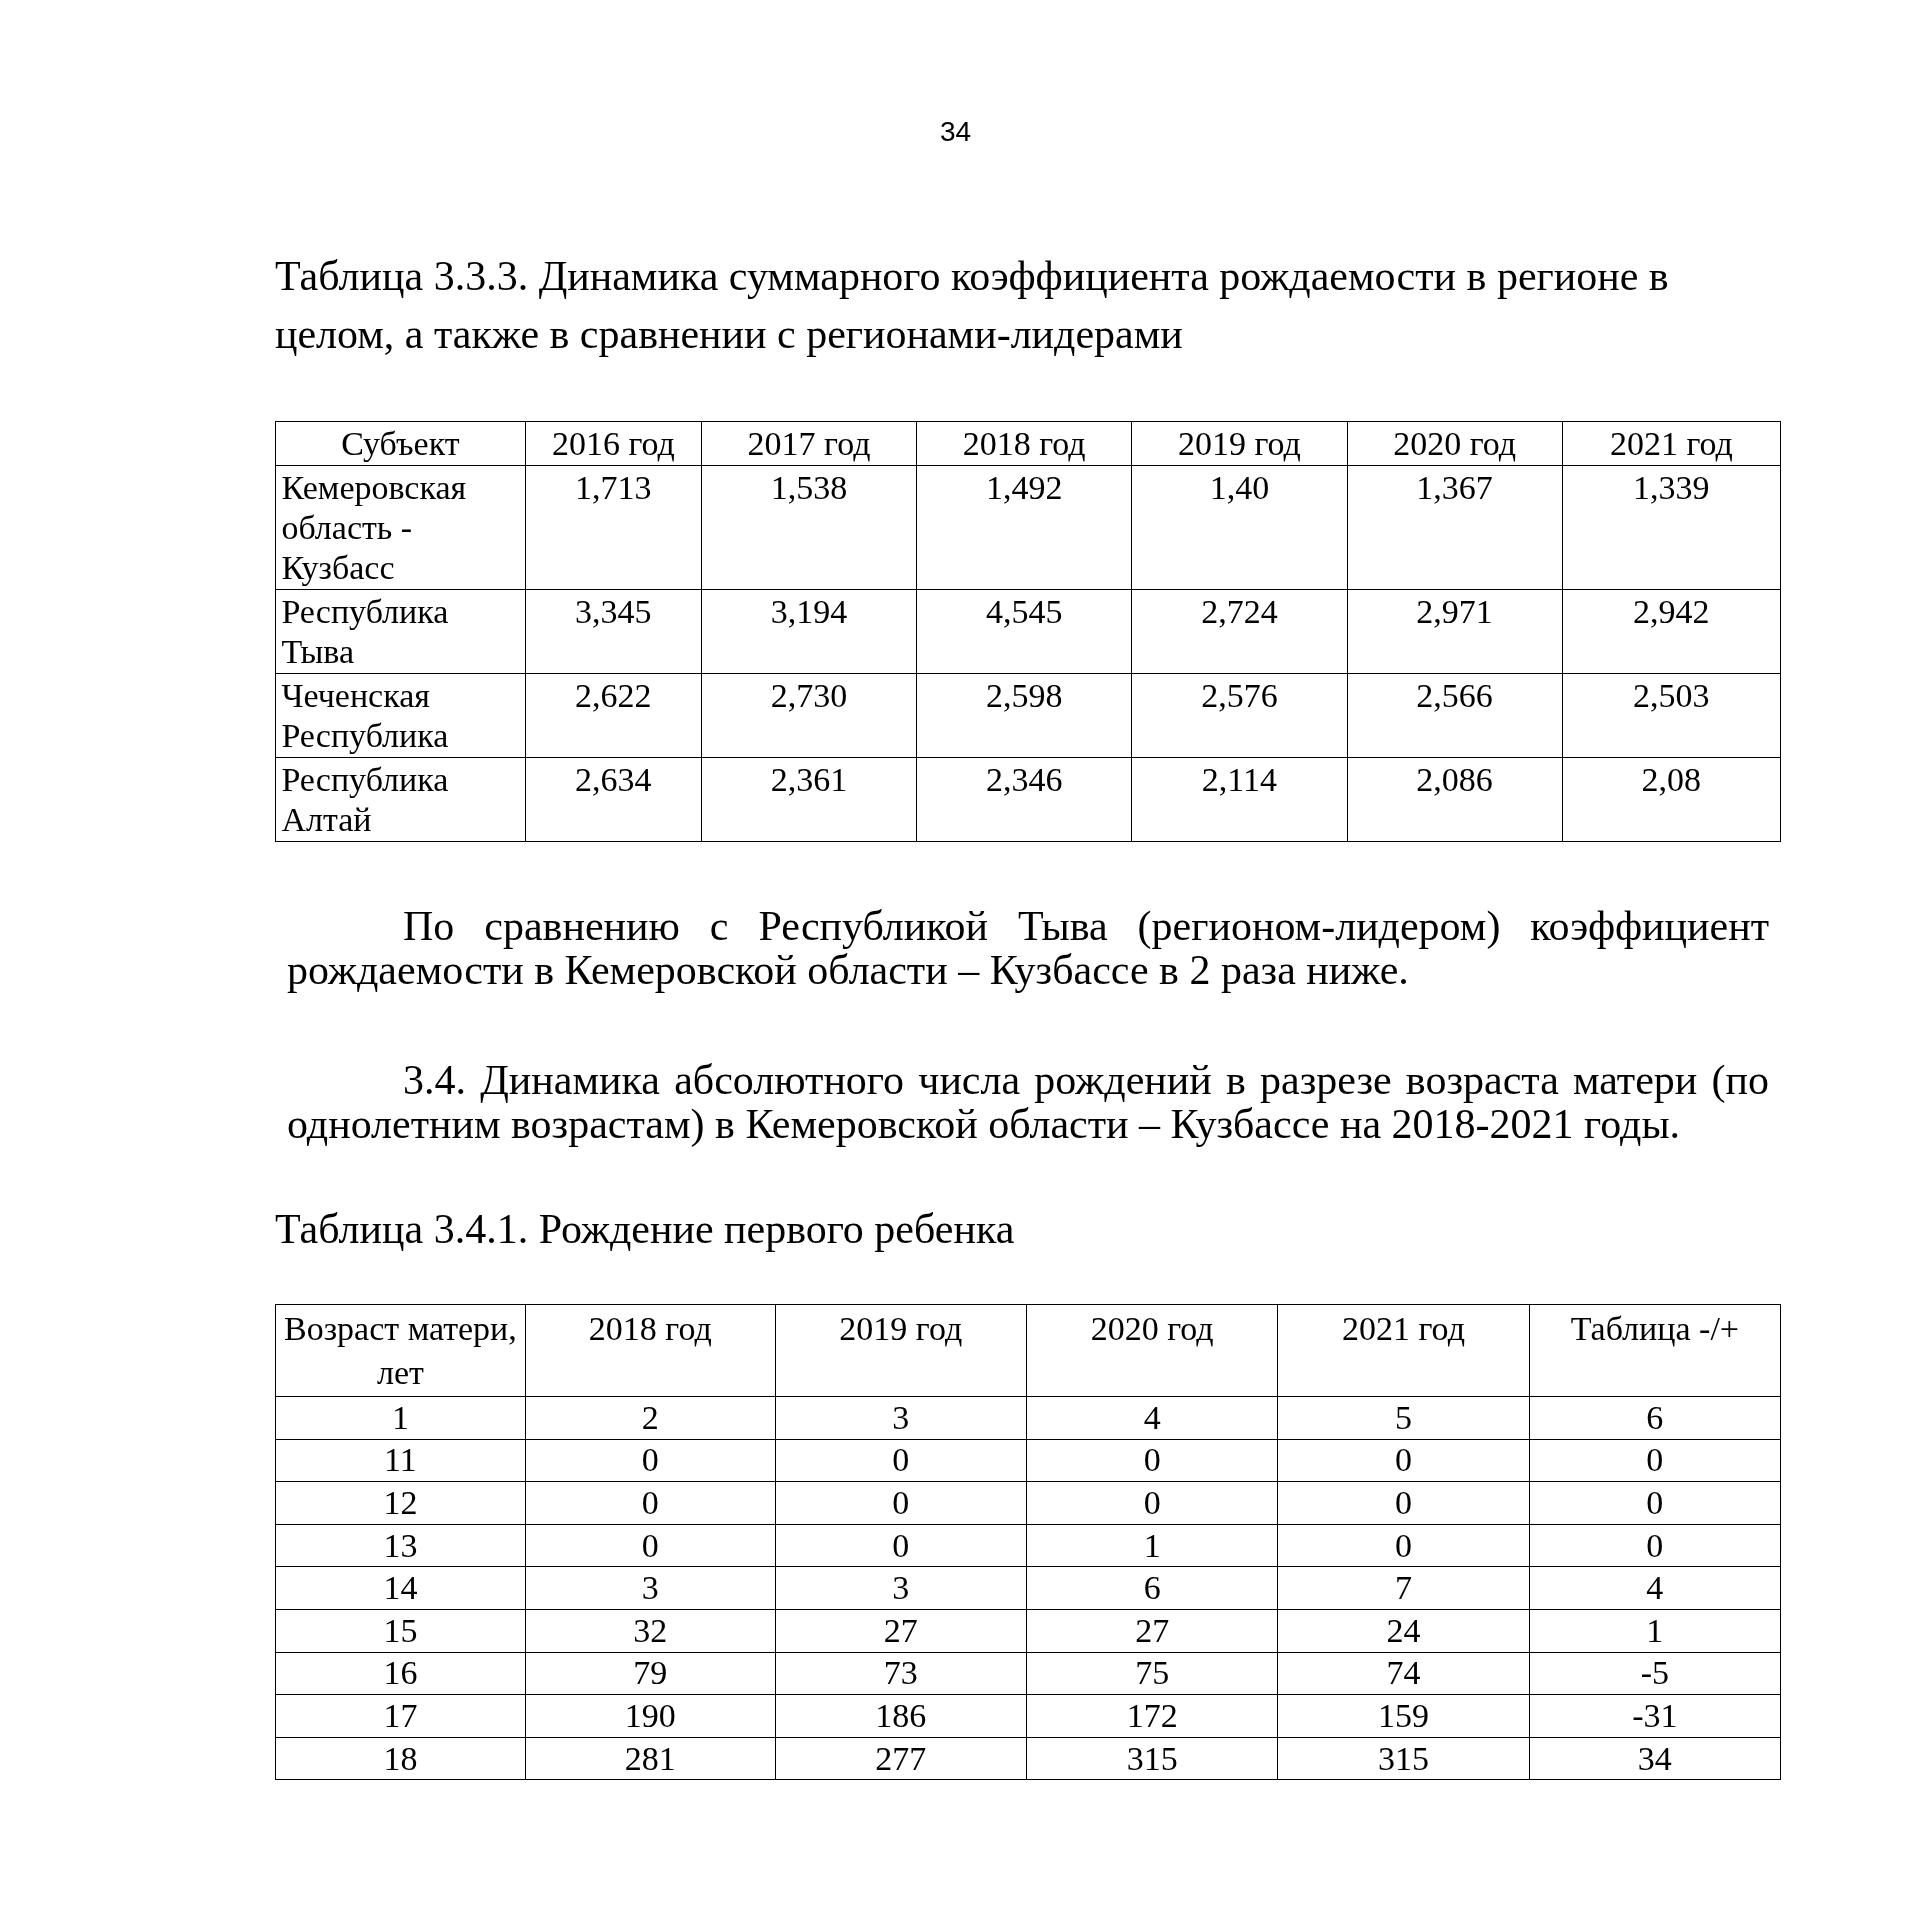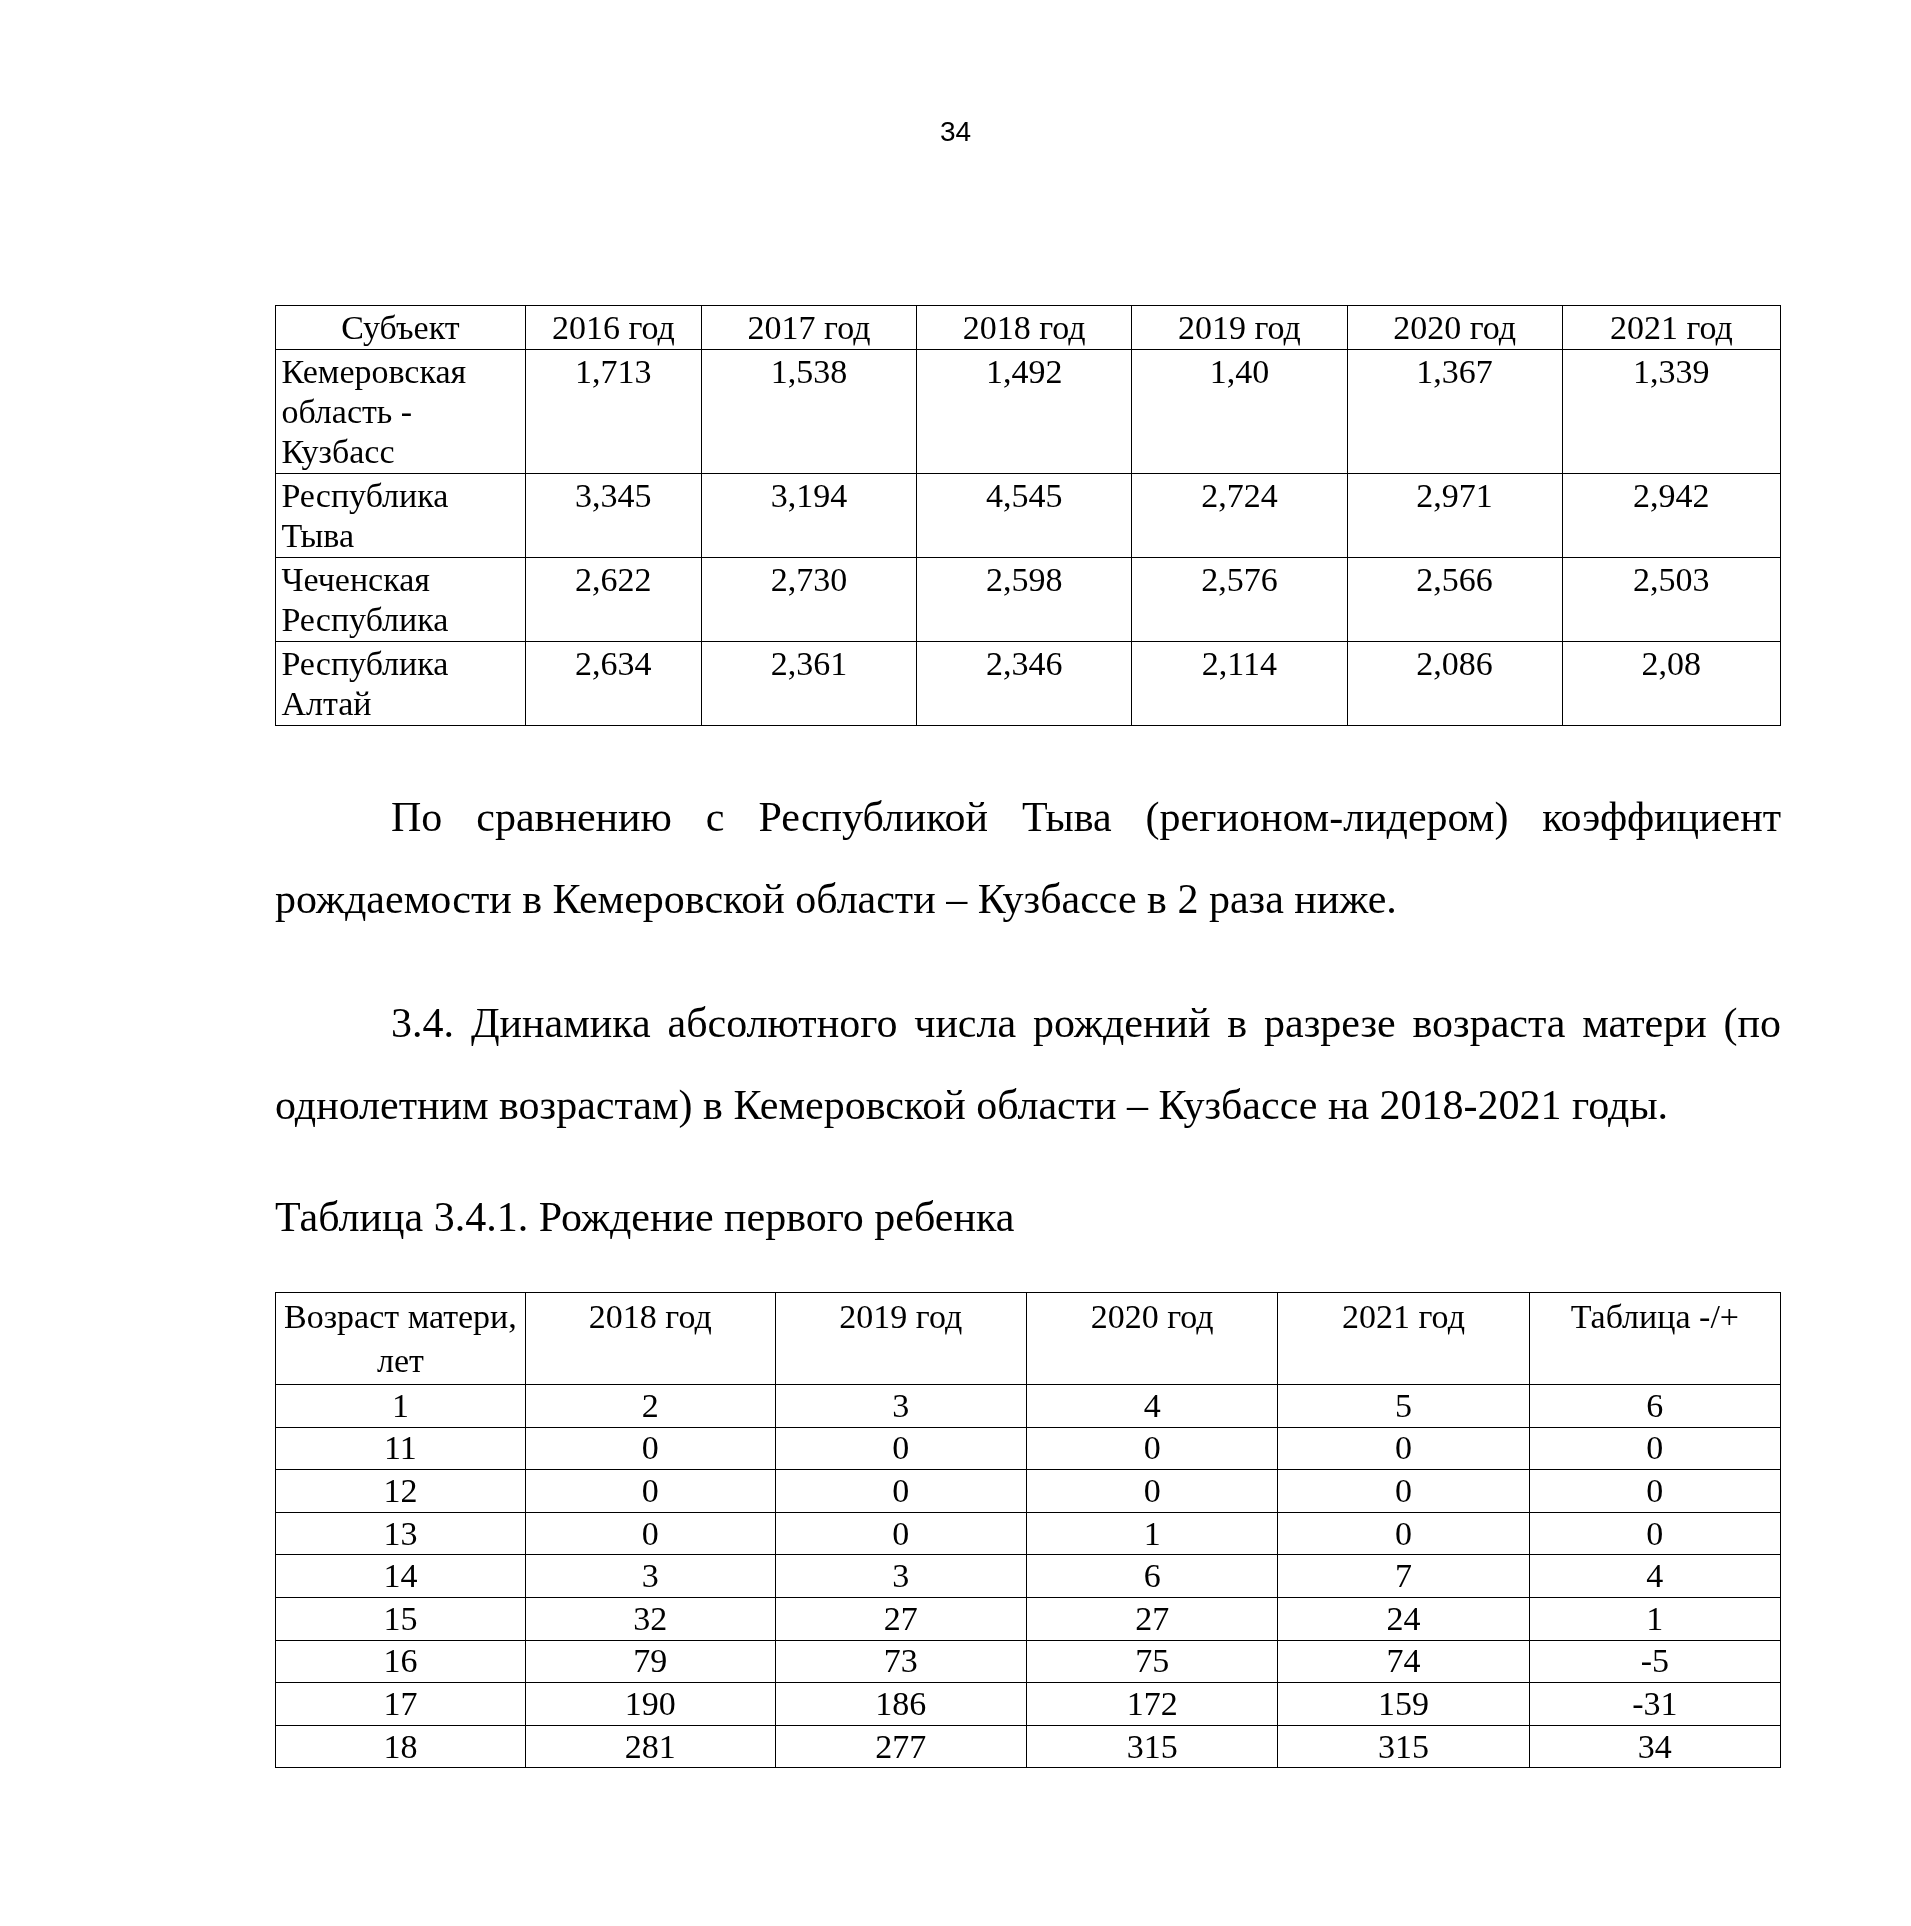--- a/index.html
+++ b/index.html
@@ -2,36 +2,37 @@
 <html style="font-size:6.2px"><head>
 <meta charset="utf-8">
 <style>
   html, body { margin: 0; padding: 0; background: #ffffff; }
   body { width: 1911px; height: 2703px; position: relative; overflow: hidden;
          font-family: "Liberation Serif", "DejaVu Serif", serif; color: #000; }
   .page-num { position: absolute; top: 116px; left: 0; width: 100%; text-align: center;
               font-family: "Liberation Sans", "DejaVu Sans", sans-serif; font-size: 28px; }
   .content { position: absolute; left: 275px; width: 1506px; top: 247px; }
   .caption { font-size: 42px; line-height: 58px; margin: 0; }
-  .para { font-size: 42px; line-height: 82px; margin: 0; text-align: justify; text-indent: 116px; }
+  .para { font-size: 42px; line-height: 44px; margin: 12px; text-align: justify; text-indent: 116px; }
   table { border-collapse: collapse; width: 100%; table-layout: fixed; }
   td, th { border: 1.5px solid #000; font-weight: normal; font-size: 34px; line-height: 40px;
            vertical-align: top; padding: 1.5px 5.4px; }
   th { text-align: center; }
   .t1 td.num { text-align: center; }
   .t1 td.subj { text-align: left; }
   .t2 td { text-align: center; padding: 0.8px 3.9px; line-height: 40px; }
   .t2 th { line-height: 44px; }
 </style>
 </head>
 <body>
 
 <div class="page-num">34</div>
 
 <div class="content">
+  <p class="caption">Таблица 3.3.3. Динамика суммарного коэффициента рождаемости в регионе в целом, а также в сравнении с регионами-лидерами</p>
   <div style="height:58px"></div>
   <table class="t1">
     <colgroup>
       <col style="width:16.6%">
         <col style="width:11.7%">
         <col style="width:14.3%">
         <col style="width:14.3%">
         <col style="width:14.3%">
         <col style="width:14.3%">
         <col style="width:14.5%">

